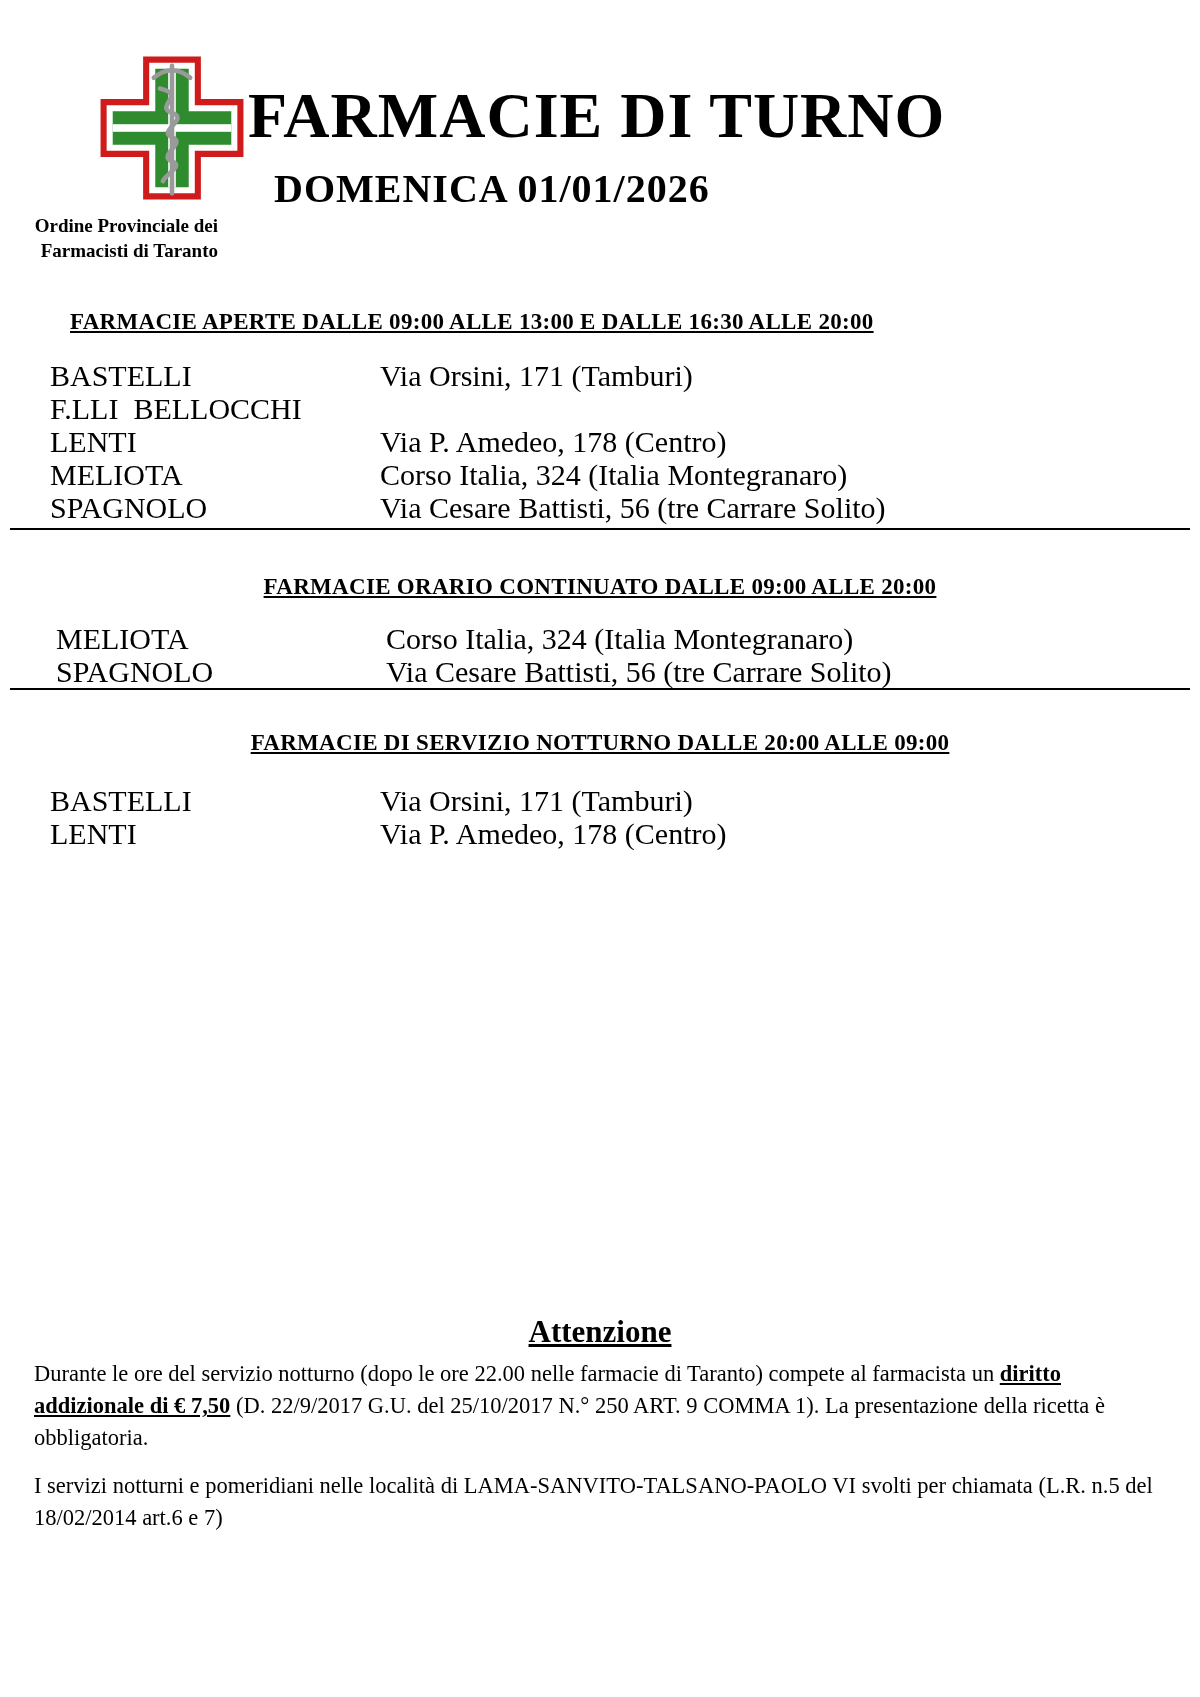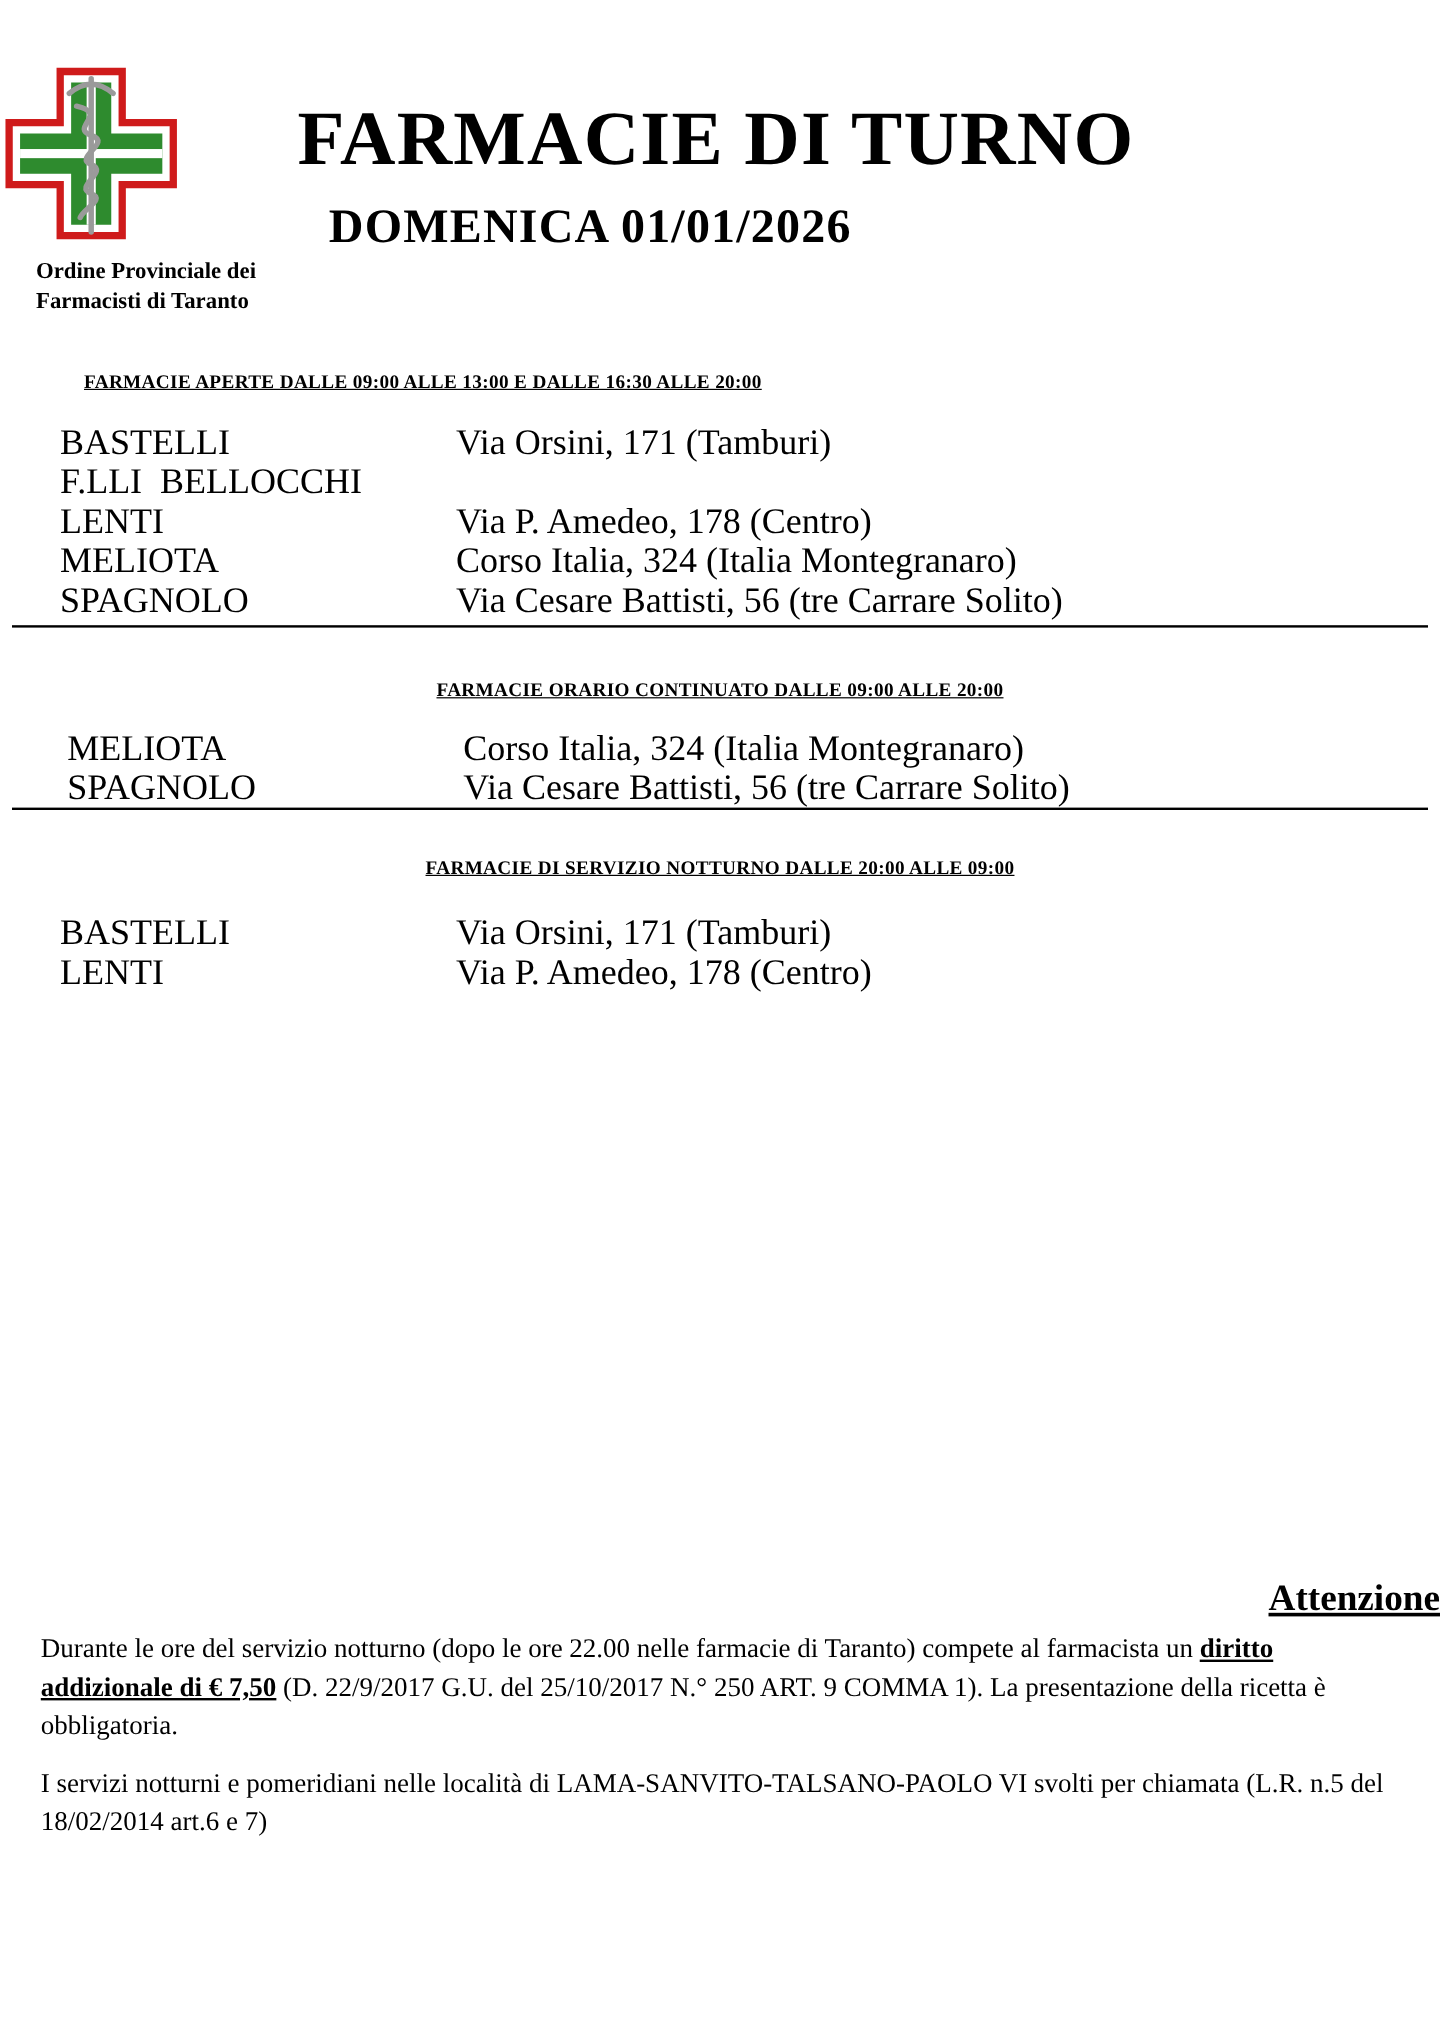--- a/index.html
+++ b/index.html
@@ -6,52 +6,52 @@
   html,body { background:#ffffff; }
   body {
     width:1200px; height:1697px;
     font-family:"Liberation Serif","DejaVu Serif",serif;
     color:#000;
   }
   .page { position:relative; width:1200px; height:1697px; overflow:hidden; background:#fff; }
 
   
   .header { display:flex; align-items:flex-start; padding-top:52px; }
-  .logo-block { width:248px; text-align:left; flex:0 0 248px; }
+  .logo-block { width:248px; text-align:right; flex:0 0 248px; }
   .logo-svg { width:152px; height:152px; display:inline-block; }
   .org-name {
     font-weight:bold; font-size:19px; line-height:1.3;
     margin-top:6px; padding:0 30px;
   }
   .title-block { padding-top:30px; }
   .doc-title { font-size:64px; font-weight:bold; letter-spacing:1px; line-height:1.05; }
   .doc-date { font-size:40px; font-weight:bold; margin-top:16px; margin-left:26px; letter-spacing:1px; }
 
   
   .section-heading {
-    font-size:16px; font-weight:bold; text-decoration:underline; letter-spacing:0.3px;
+    font-size:23px; font-weight:bold; text-decoration:underline; letter-spacing:0.3px;
   }
   .heading-left   { margin:46px 0 0 70px; }
   .heading-center { text-align:center; }
   .rows { margin-top:24px; }
   .row { display:flex; font-size:30px; line-height:33px; padding-left:50px; }
   .row .name { width:330px; flex:0 0 330px; white-space:pre; }
   .row .address { white-space:pre; }
   .rule { border:none; border-top:2.5px solid #000; margin:4px 10px 0 10px; height:0; }
   .sec2 .section-heading { margin-top:44px; }
   .sec2 .rows { margin-top:22px; }
   .sec2 .row { padding-left:56px; }
   .sec2 .rule { margin-top:0px; }
   .sec3 .section-heading { margin-top:40px; }
   .sec3 .rows { margin-top:28px; }
 
   
   .footer { position:absolute; left:0; right:0; top:1314px; }
   .attention-title {
-    text-align:right; font-size:31px; font-weight:bold; text-decoration:underline;
+    text-align:center; font-size:31px; font-weight:bold; text-decoration:underline;
   }
   .footer p { font-size:22.5px; line-height:1.42; margin:8px 40px 0 34px; }
   .footer p.second { margin-top:16px; }
   .bold-underline { font-weight:bold; text-decoration:underline; }
 </style>
 </head>
 <body>
 
 <div class="page">
 

